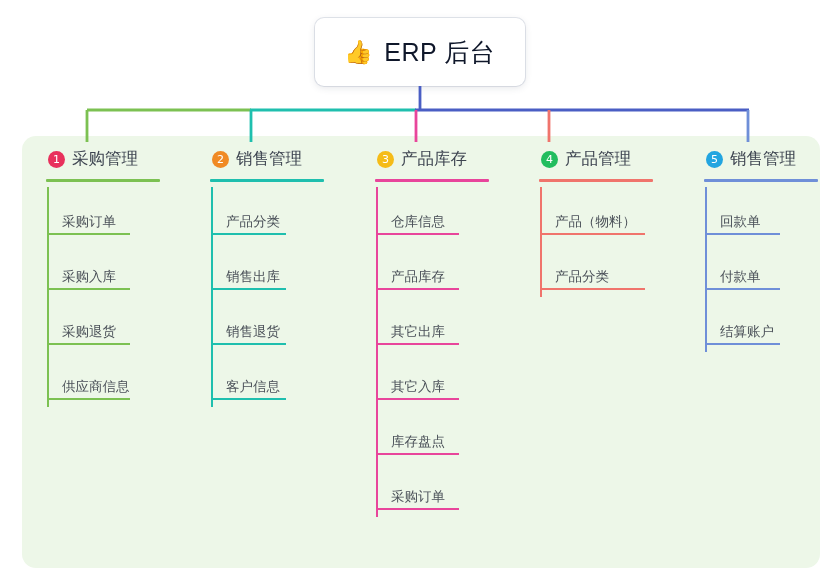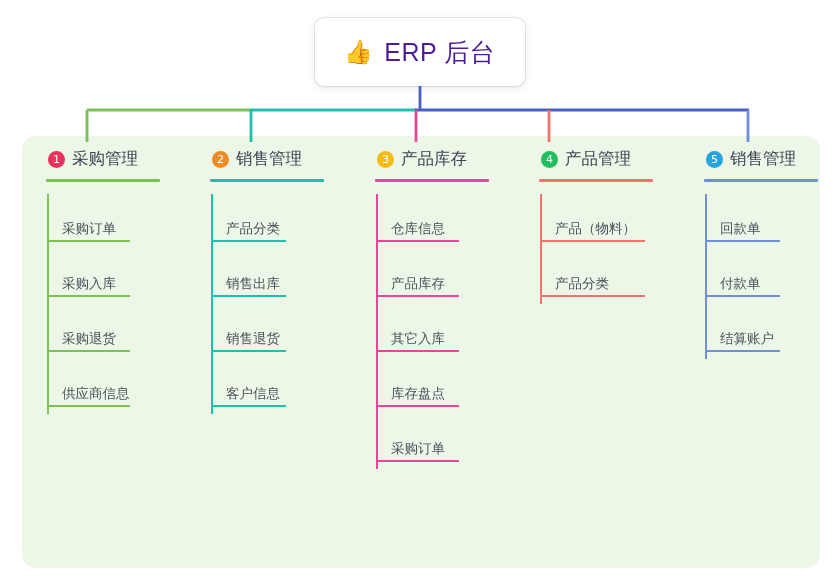--- a/index.html
+++ b/index.html
@@ -25,21 +25,21 @@
     box-sizing:border-box;
   }
   .root-inner{display:flex;align-items:center;gap:11px;}
   .root-emoji{
     font-size:23px;line-height:1;
     font-family:"DejaVu Sans",sans-serif;
     color:#f0b429;
   }
   .root-title{
     font-size:25px;
-    color:#4c1d95;
+    color:#0f172a;
     letter-spacing:.5px;
     white-space:nowrap;
     font-weight:400;
   }
 
   
   .panel{
     position:absolute;
     left:22px;top:136px;
     width:798px;height:432px;
@@ -72,21 +72,21 @@
   .branch-label{
     font-size:16.5px;
     color:#3d4450;
     white-space:nowrap;
   }
   .branch-rule{
     height:3px;
     margin-top:7px;
     border-radius:1px;
   }
-  .leaves{position:relative;margin-top:12px;}
+  .leaves{position:relative;margin-top:5px;}
   .leaf{
     position:relative;
     height:55px;
     box-sizing:border-box;
   }
   .leaf-text{
     position:absolute;
     left:28px;
     bottom:11px;
     font-size:13.5px;
@@ -202,20 +202,25 @@
             <span class="leaf-text">仓库信息</span>
             <span class="leaf-underline" style="background: rgb(232, 69, 155); width: 82px;"></span>
           </div>
           <div class="leaf">
             <span class="leaf-spine" style="background: rgb(232, 69, 155);"></span>
             <span class="leaf-text">产品库存</span>
             <span class="leaf-underline" style="background: rgb(232, 69, 155); width: 82px;"></span>
           </div>
           <div class="leaf">
             <span class="leaf-spine" style="background: rgb(232, 69, 155);"></span>
+            <span class="leaf-text">其它出库</span>
+            <span class="leaf-underline" style="background: rgb(232, 69, 155); width: 82px;"></span>
+          </div>
+          <div class="leaf">
+            <span class="leaf-spine" style="background: rgb(232, 69, 155);"></span>
             <span class="leaf-text">其它入库</span>
             <span class="leaf-underline" style="background: rgb(232, 69, 155); width: 82px;"></span>
           </div>
           <div class="leaf">
             <span class="leaf-spine" style="background: rgb(232, 69, 155);"></span>
             <span class="leaf-text">库存盘点</span>
             <span class="leaf-underline" style="background: rgb(232, 69, 155); width: 82px;"></span>
           </div>
           <div class="leaf">
             <span class="leaf-spine" style="background: rgb(232, 69, 155);"></span>

